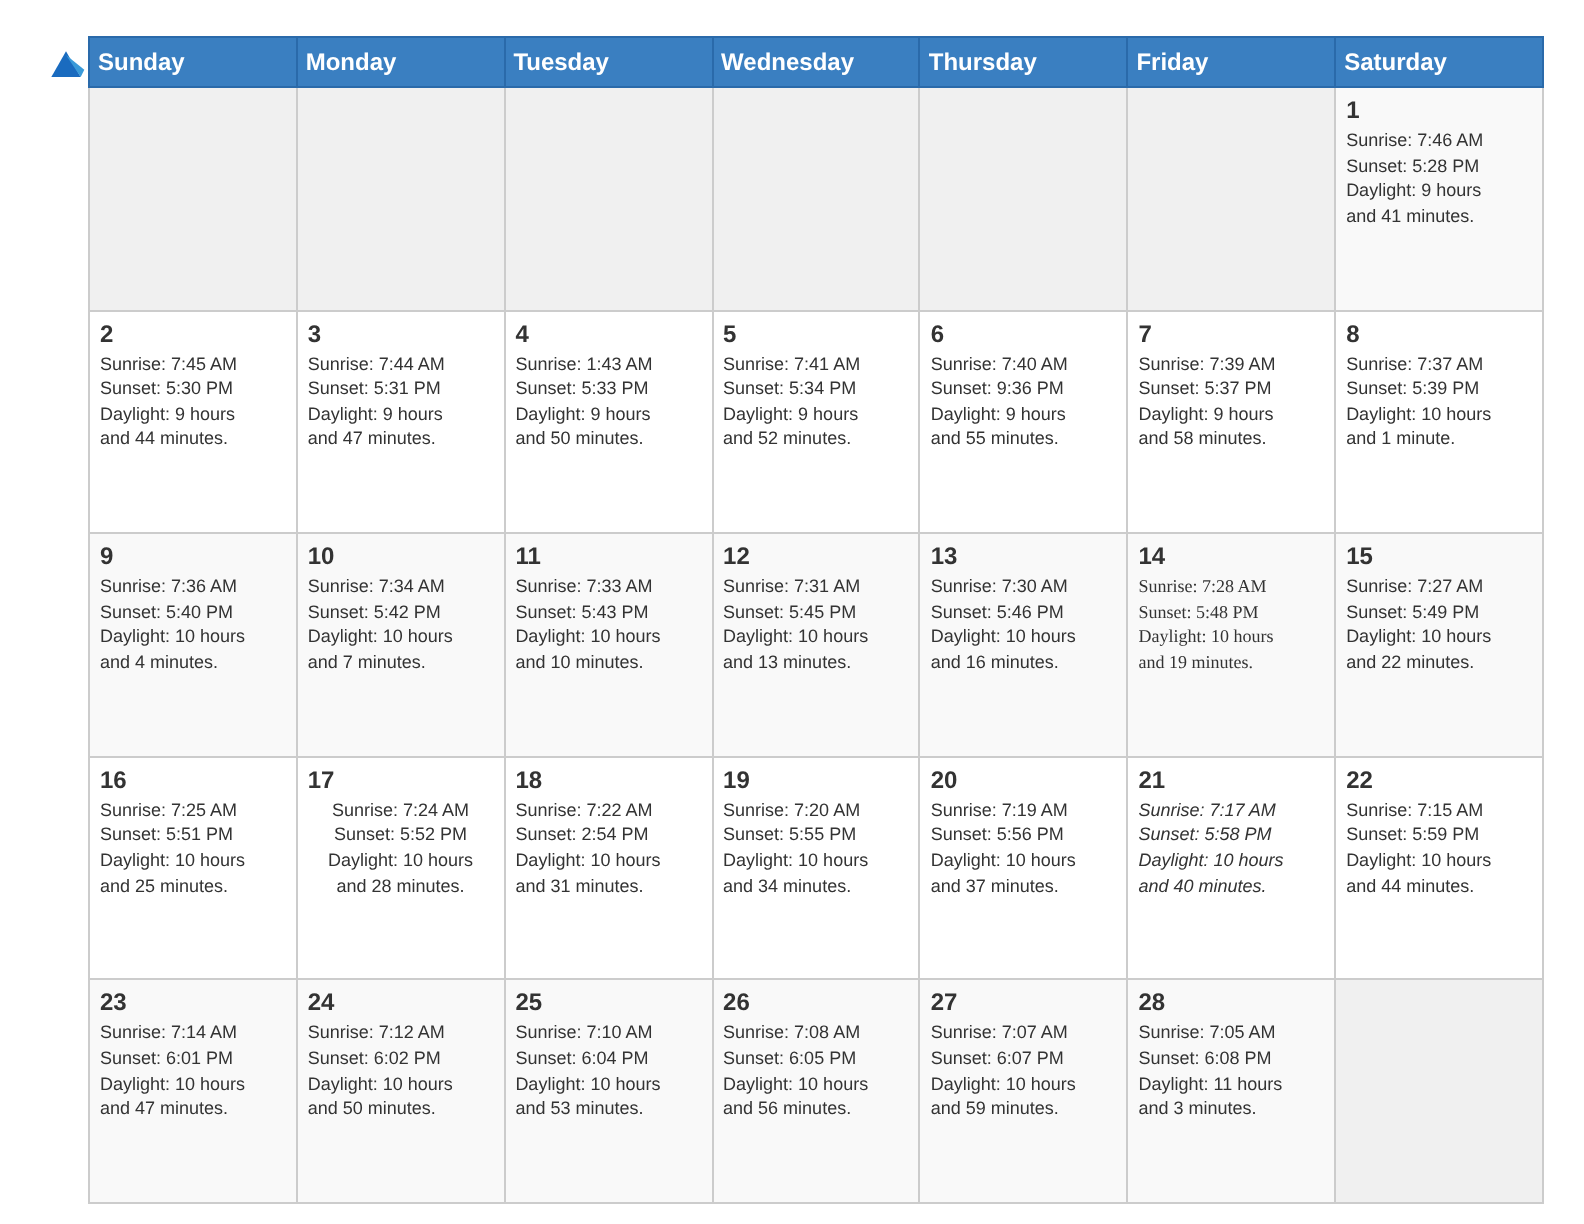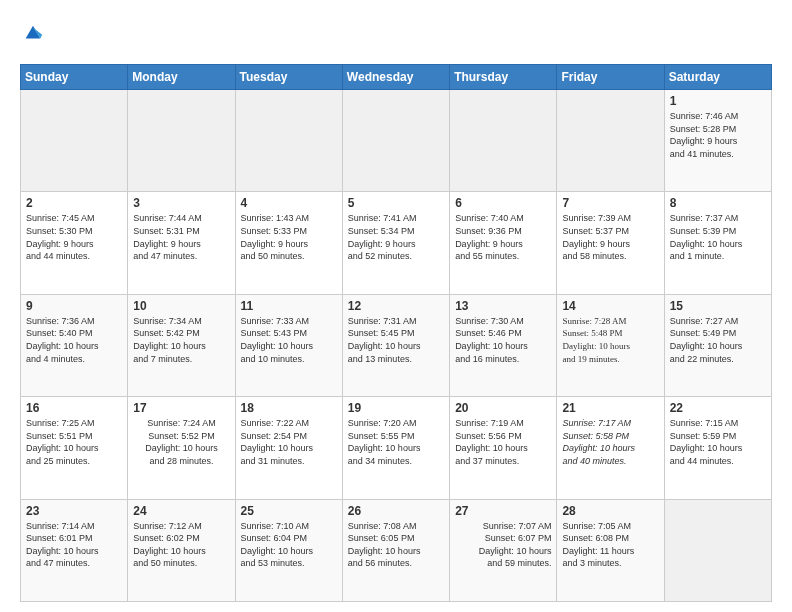--- a/index.html
+++ b/index.html
@@ -8,22 +8,21 @@
       background: #fff;
       width: 792px;
       height: 612px;
       overflow: hidden;
     }
     .page {
       width: 792px;
       height: 612px;
       padding: 18px 20px 10px 20px;
       display: flex;
-      flex-direction: column;
-      gap: 16px;
+      flex-direction: row;
     }
     .header {
       display: flex;
       align-items: flex-start;
       justify-content: space-between;
       margin-bottom: 8px;
     }
     .logo {
       display: flex;
       align-items: center;
@@ -332,21 +331,21 @@
           </td>
           <td>
             <span class="day-number">26</span>
             <div class="day-info" style="white-space: pre-line;">Sunrise: 7:08 AM
 Sunset: 6:05 PM
 Daylight: 10 hours
 and 56 minutes.</div>
           </td>
           <td>
             <span class="day-number">27</span>
-            <div class="day-info" style="white-space: pre-line; text-align: right;">Sunrise: 7:07 AM
+            <div class="day-info" style="white-space: pre-line;">Sunrise: 7:07 AM
 Sunset: 6:07 PM
 Daylight: 10 hours
 and 59 minutes.</div>
           </td>
           <td>
             <span class="day-number">28</span>
             <div class="day-info" style="white-space: pre-line;">Sunrise: 7:05 AM
 Sunset: 6:08 PM
 Daylight: 11 hours
 and 3 minutes.</div>

